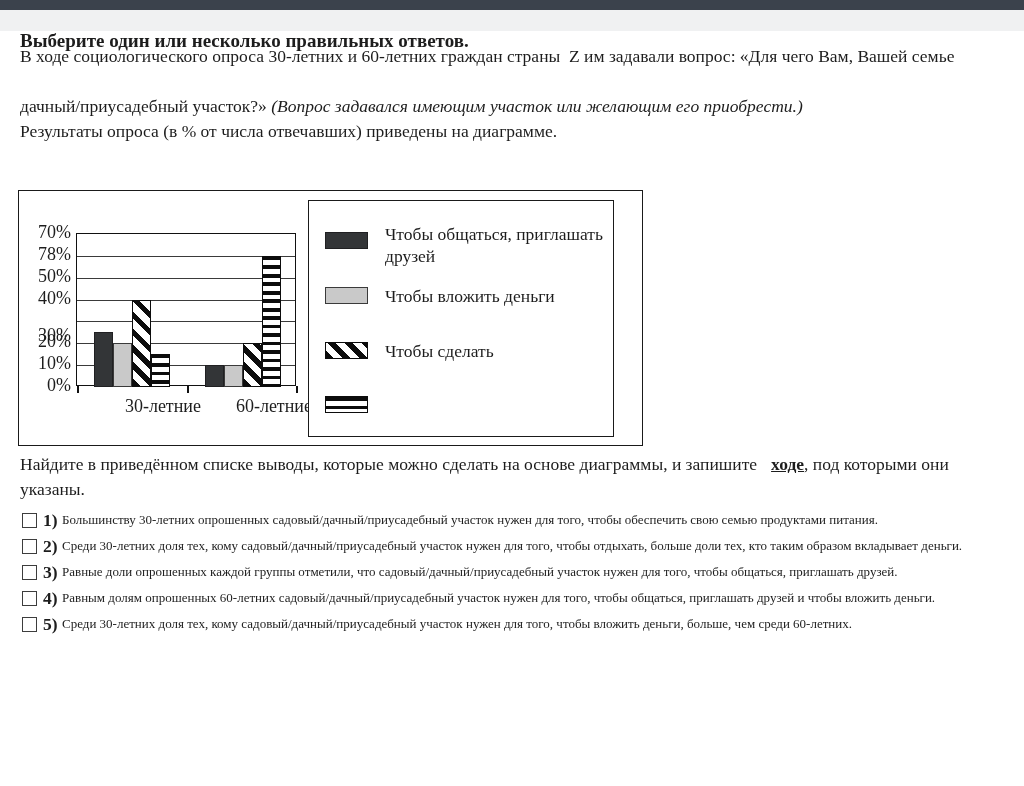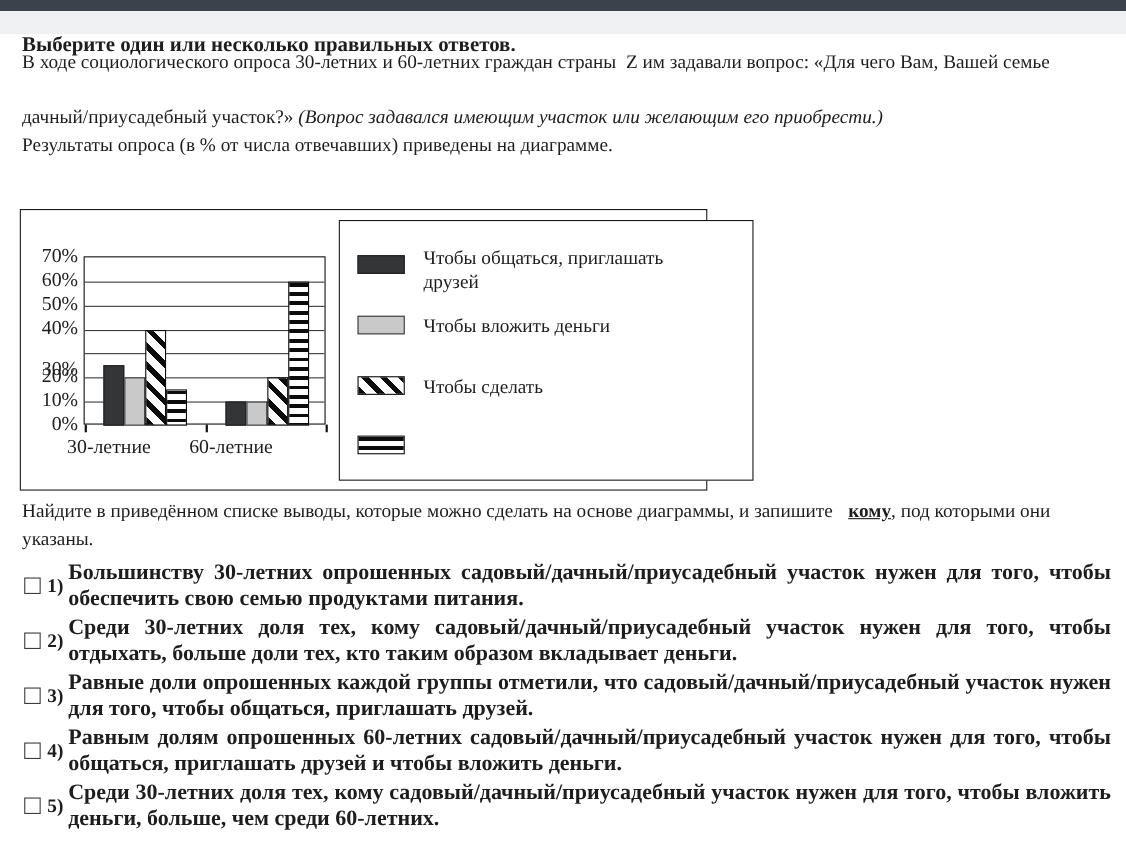--- a/index.html
+++ b/index.html
@@ -13,41 +13,41 @@
 
   .intro { position: absolute; left: 20px; top: 44px; width: 990px; font-size: 17.5px; line-height: 25px; }
   .italic { font-style: italic; }
 
   
   .chart-panel { position: absolute; left: 18px; top: 190px; width: 625px; height: 256px; border: 1.5px solid #1a1a1a; background: #fff; }
   .plot-area { position: absolute; left: 57px; top: 42px; width: 220px; height: 153px; border: 1.5px solid #111; }
   .gridline { position: absolute; left: 0; width: 100%; height: 1px; background: #3a3a3a; }
   .ylabel { position: absolute; left: 4px; width: 48px; text-align: right; font-size: 18px; }
   .xtick { position: absolute; width: 1.5px; height: 7px; background: #111; top: 151.5px; }
-  .xlabel { position: absolute; top: 205px; text-align: left; font-size: 18px; }
+  .xlabel { position: absolute; top: 205px; text-align: right; font-size: 18px; }
   .bar { position: absolute; width: 19px; }
   .fill-solid-dark { background: #333537; border: 1.2px solid #202022; }
   .fill-solid-light { background: #c9c9c9; border: 1.2px solid #3a3a3a; }
   .fill-diagonal-hatch { background: repeating-linear-gradient(45deg, #0c0c0c 0 5px, #ffffff 5px 12px); border: 1.2px solid #0c0c0c; }
   .fill-horizontal-stripes { background: repeating-linear-gradient(to bottom, #0c0c0c 0 3.5px, #ffffff 3.5px 8.5px); border: 1.2px solid #0c0c0c; }
 
-  .legend { position: absolute; left: 289px; top: 9px; width: 377px; height: 237px; border: 1.5px solid #1a1a1a; background: #fff; }
+  .legend { position: absolute; left: 289px; top: 9px; width: 306px; height: 237px; border: 1.5px solid #1a1a1a; background: #fff; }
   .legend-swatch { position: absolute; left: 16px; width: 43px; height: 17px; }
   .legend-label { position: absolute; left: 76px; width: 245px; font-size: 17.5px; line-height: 22px; }
 
   
   .find { position: absolute; left: 20px; top: 452px; width: 988px; font-size: 17.5px; line-height: 25px; }
   .find-emph { font-weight: bold; text-decoration: underline; margin-left: 14px; }
 
   .options { position: absolute; left: 20px; top: 508px; width: 990px; }
   .option { display: flex; align-items: center; margin-bottom: 2px; }
   .option-left { flex: none; width: 42px; display: flex; align-items: center; }
   .checkbox { display: inline-block; width: 15px; height: 15px; border: 1.7px solid #3d3d3d; background: #fff; margin-left: 2px; }
   .option-num { font-weight: bold; font-size: 17.5px; margin-left: 6px; }
-  .option-text { flex: 1; font-size: 20px; line-height: 24px; text-align: justify; font-weight: bold; }
+  .option-text { flex: 1; font-size: 13px; line-height: 24px; text-align: justify; }
 </style>
 </head>
 <body>
 
 <div class="top-bar"></div>
 <div class="top-gap"></div>
 
 <div class="title">Выберите один или несколько правильных ответов.</div>
 
 <div class="intro">
@@ -59,21 +59,21 @@
 </div>
 
 <div class="chart-panel">
   <div>
       <div class="ylabel" style="top: 184px;">0%</div>
       <div class="ylabel" style="top: 162.143px;">10%</div>
       <div class="ylabel" style="top: 140.286px;">20%</div>
       <div class="ylabel" style="top: 118.429px; margin-top: 16px;">30%</div>
       <div class="ylabel" style="top: 96.5714px;">40%</div>
       <div class="ylabel" style="top: 74.7143px;">50%</div>
-      <div class="ylabel" style="top: 52.8571px;">60%</div>
+      <div class="ylabel" style="top: 52.8571px;">78%</div>
       <div class="ylabel" style="top: 31px;">70%</div>
     </div>
   <div class="plot-area">
       <div class="gridline" style="top: 131.143px;"></div>
       <div class="gridline" style="top: 109.286px;"></div>
       <div class="gridline" style="top: 87.4286px;"></div>
       <div class="gridline" style="top: 65.5714px;"></div>
       <div class="gridline" style="top: 43.7143px;"></div>
       <div class="gridline" style="top: 21.8571px;"></div>
       <div class="bar fill-solid-dark" style="left: 17px; top: 98px; height: 55px;"></div>
@@ -97,21 +97,21 @@
       <div class="legend-label" style="top: 22px;">Чтобы общаться, приглашать друзей</div>
       <div class="legend-swatch fill-solid-light" style="top: 86px;"></div>
       <div class="legend-label" style="top: 84px;">Чтобы вложить деньги</div>
       <div class="legend-swatch fill-diagonal-hatch" style="top: 141px;"></div>
       <div class="legend-label" style="top: 139px;">Чтобы сделать</div>
       <div class="legend-swatch fill-horizontal-stripes" style="top: 195px;"></div>
     </div>
 </div>
 
 <div class="find">
-  <span>Найдите в приведённом списке выводы, которые можно сделать на основе диаграммы, и запишите</span><span class="find-emph">кому</span><span>, под которыми они указаны.</span>
+  <span>Найдите в приведённом списке выводы, которые можно сделать на основе диаграммы, и запишите</span><span class="find-emph">ходе</span><span>, под которыми они указаны.</span>
 </div>
 
 <div class="options">
   <div class="option">
     <div class="option-left">
       <span class="checkbox"></span>
       <span class="option-num">1)</span>
     </div>
     <div class="option-text">Большинству 30-летних опрошенных садовый/дачный/приусадебный участок нужен для того, чтобы обеспечить свою семью продуктами питания.</div>
   </div>

